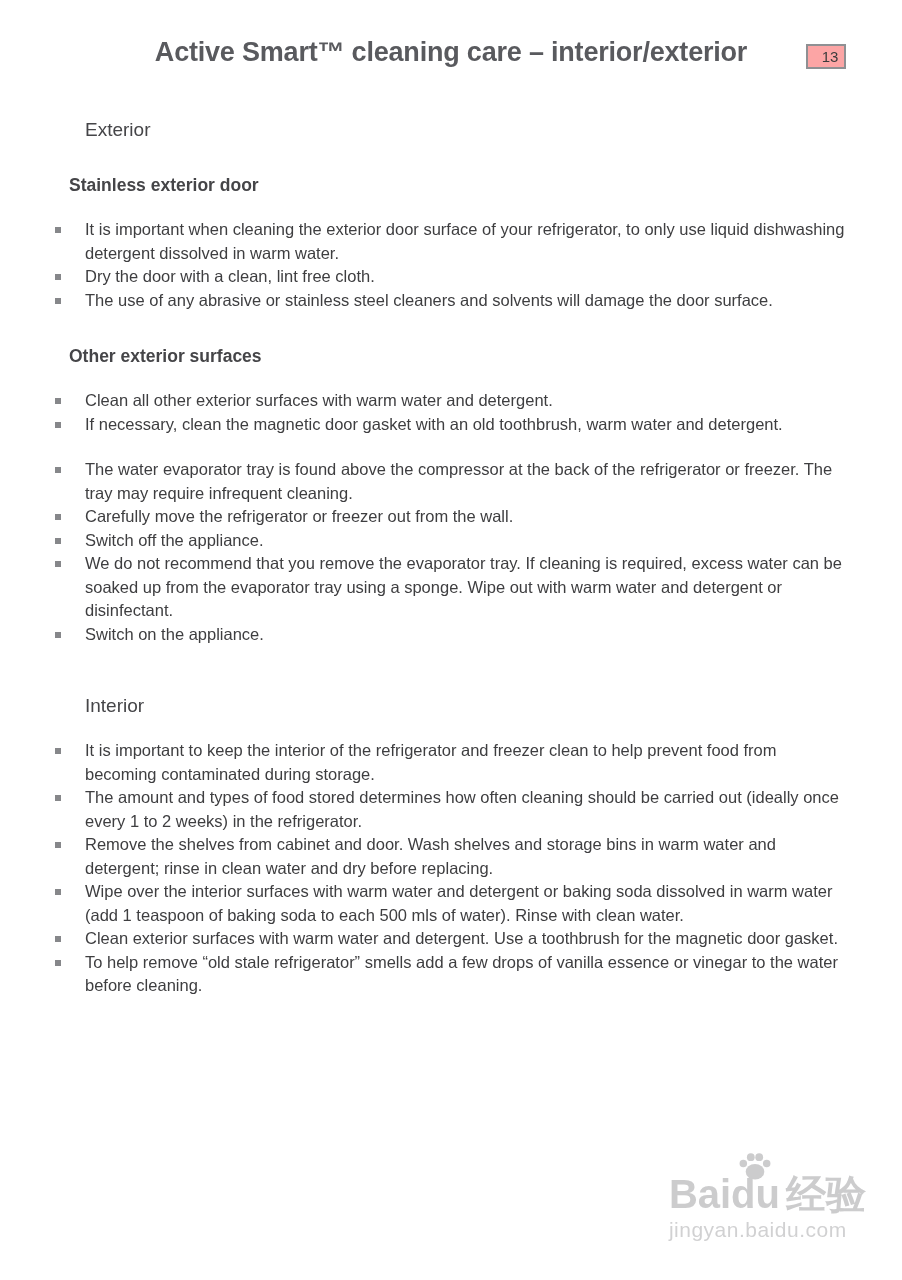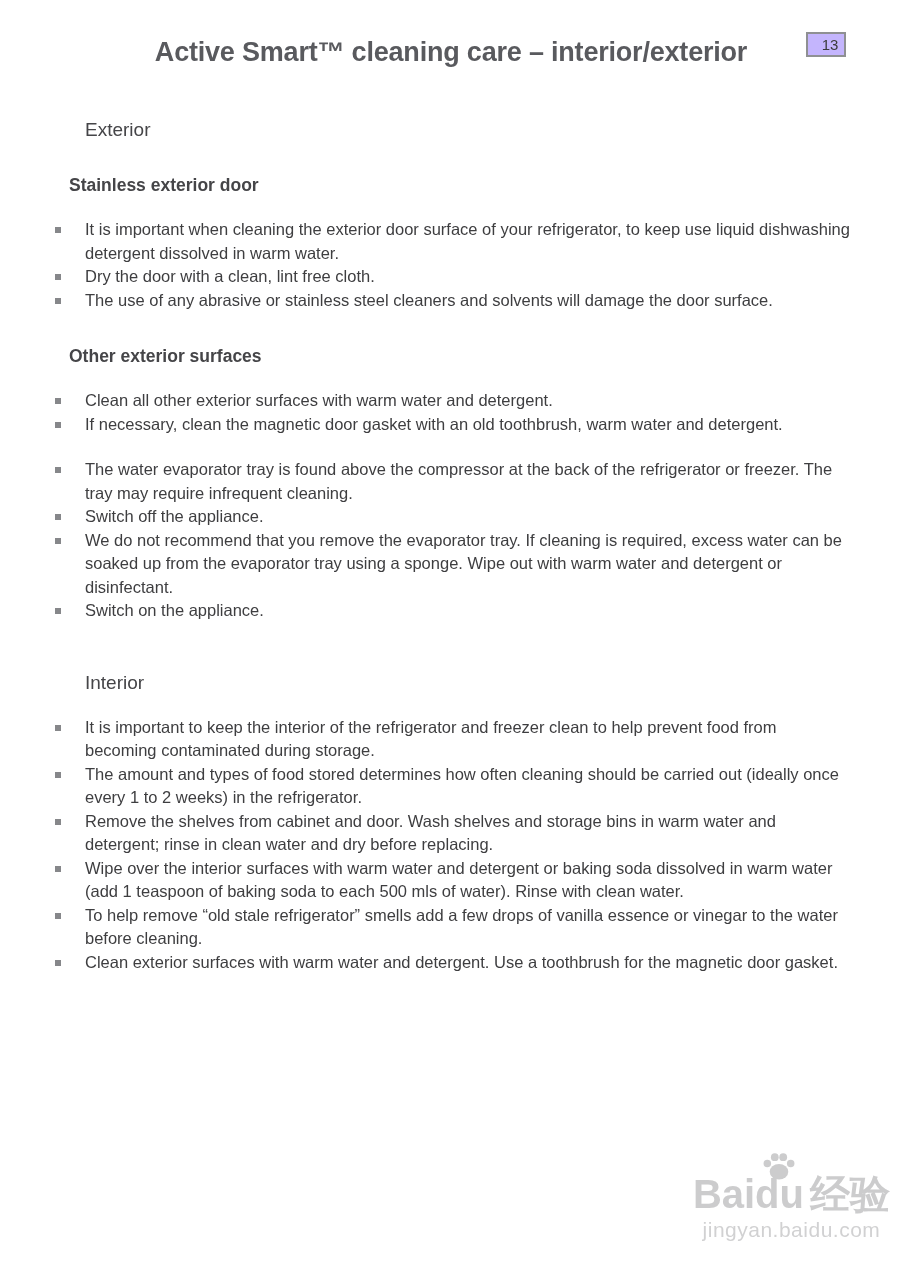--- a/index.html
+++ b/index.html
@@ -23,31 +23,31 @@
     margin: 4px;
     text-align: center;
     font-size: 27px;
     font-weight: bold;
     color: #595a5e;
     letter-spacing: -0.2px;
     line-height: 32px;
   }
   .page-number-box {
     position: absolute;
-    top: 32px;
+    top: 44px;
     right: 56px;
     width: 40px;
     height: 25px;
     border: 2px solid #8f9093;
     display: flex;
     align-items: center;
     justify-content: center;
     font-size: 15px;
     color: #3c3c3c;
-    background: #c4b5fd;
+    background: #fca5a5;
     padding-left: 8px;
   }
 
   
   .content {
     padding: 0 50px 0 55px;
   }
   .section-heading {
     margin: 48px 0 0 30px;
     font-size: 19px;
@@ -81,23 +81,23 @@
     background: #86878a;
     margin: 9px 24px 0 0;
   }
   ul.bullet-list .li-text {
     flex: 1 1 auto;
   }
 
   
   .watermark {
     position: absolute;
-    right: 12px;
+    right: 36px;
     bottom: 38px;
-    text-align: center;
+    text-align: left;
     opacity: 0.62;
     pointer-events: none;
   }
   .wm-brand-row {
     position: relative;
     font-size: 40px;
     font-weight: bold;
     color: #adadaf;
     line-height: 44px;
     text-shadow: 0 1px 2px rgba(255,255,255,0.8);
@@ -122,21 +122,21 @@
   <h1 class="page-title">Active Smart™ cleaning care – interior/exterior</h1>
   <div class="page-number-box">13</div>
 </header>
 
 <main class="content" id="content">
     <h2 class="section-heading">Exterior</h2>
     <h3 class="sub-heading">Stainless exterior door</h3>
     <ul class="bullet-list">
       <li>
         <span class="marker"></span>
-        <span class="li-text">It is important when cleaning the exterior door surface of your refrigerator, to keep use liquid dishwashing detergent dissolved in warm water.</span>
+        <span class="li-text">It is important when cleaning the exterior door surface of your refrigerator, to only use liquid dishwashing detergent dissolved in warm water.</span>
       </li>
       <li>
         <span class="marker"></span>
         <span class="li-text">Dry the door with a clean, lint free cloth.</span>
       </li>
       <li>
         <span class="marker"></span>
         <span class="li-text">The use of any abrasive or stainless steel cleaners and solvents will damage the door surface.</span>
       </li>
     </ul>
@@ -151,20 +151,24 @@
         <span class="li-text">If necessary, clean the magnetic door gasket with an old toothbrush, warm water and detergent.</span>
       </li>
     </ul>
     <ul class="bullet-list">
       <li>
         <span class="marker"></span>
         <span class="li-text">The water evaporator tray is found above the compressor at the back of the refrigerator or freezer. The tray may require infrequent cleaning.</span>
       </li>
       <li>
         <span class="marker"></span>
+        <span class="li-text">Carefully move the refrigerator or freezer out from the wall.</span>
+      </li>
+      <li>
+        <span class="marker"></span>
         <span class="li-text">Switch off the appliance.</span>
       </li>
       <li>
         <span class="marker"></span>
         <span class="li-text">We do not recommend that you remove the evaporator tray. If cleaning is required, excess water can be soaked up from the evaporator tray using a sponge. Wipe out with warm water and detergent or disinfectant.</span>
       </li>
       <li>
         <span class="marker"></span>
         <span class="li-text">Switch on the appliance.</span>
       </li>
@@ -182,25 +186,25 @@
       <li>
         <span class="marker"></span>
         <span class="li-text">Remove the shelves from cabinet and door. Wash shelves and storage bins in warm water and detergent; rinse in clean water and dry before replacing.</span>
       </li>
       <li>
         <span class="marker"></span>
         <span class="li-text">Wipe over the interior surfaces with warm water and detergent or baking soda dissolved in warm water (add 1 teaspoon of baking soda to each 500 mls of water). Rinse with clean water.</span>
       </li>
       <li>
         <span class="marker"></span>
+        <span class="li-text">Clean exterior surfaces with warm water and detergent. Use a toothbrush for the magnetic door gasket.</span>
+      </li>
+      <li>
+        <span class="marker"></span>
         <span class="li-text">To help remove “old stale refrigerator” smells add a few drops of vanilla essence or vinegar to the water before cleaning.</span>
-      </li>
-      <li>
-        <span class="marker"></span>
-        <span class="li-text">Clean exterior surfaces with warm water and detergent. Use a toothbrush for the magnetic door gasket.</span>
       </li>
     </ul>
   </main>
 
 <div class="watermark">
   <div class="wm-brand-row">
     <span class="wm-paw">
       <svg width="36" height="34" viewBox="0 0 24 22" aria-hidden="true">
         <ellipse cx="12" cy="15.5" rx="6.2" ry="5.2" fill="#adadaf"></ellipse>
         <circle cx="4.2" cy="10" r="2.5" fill="#adadaf"></circle>

